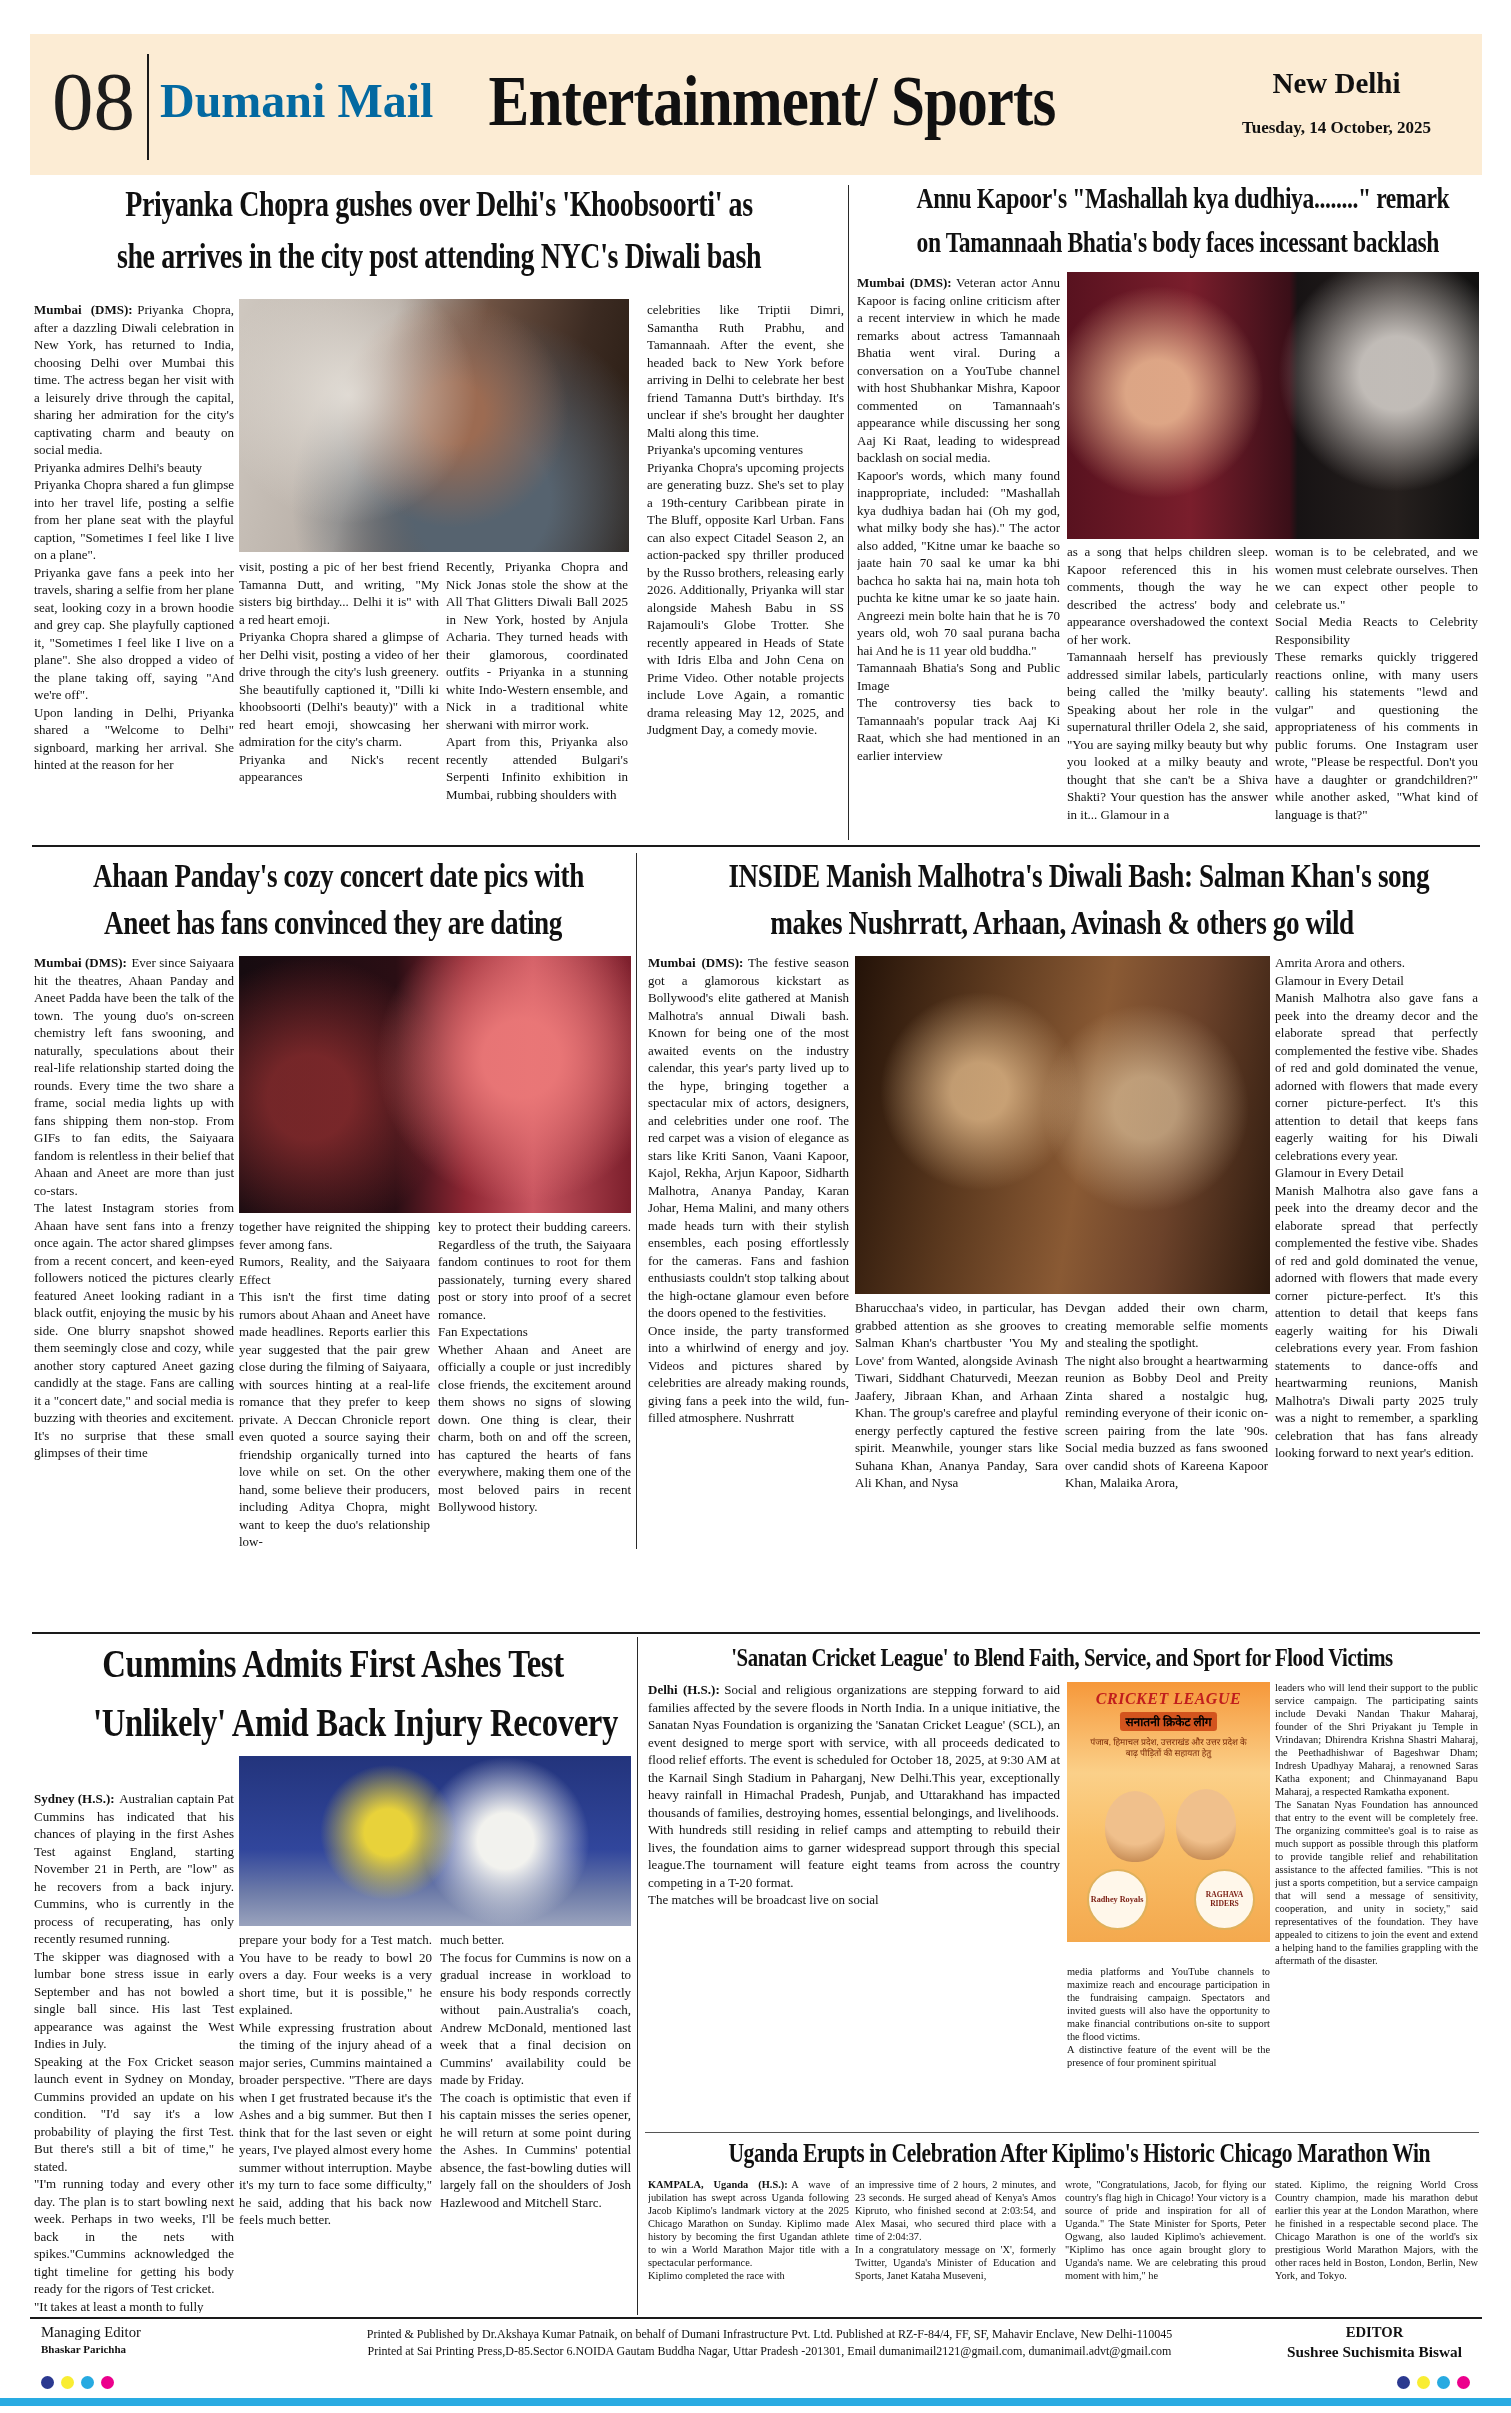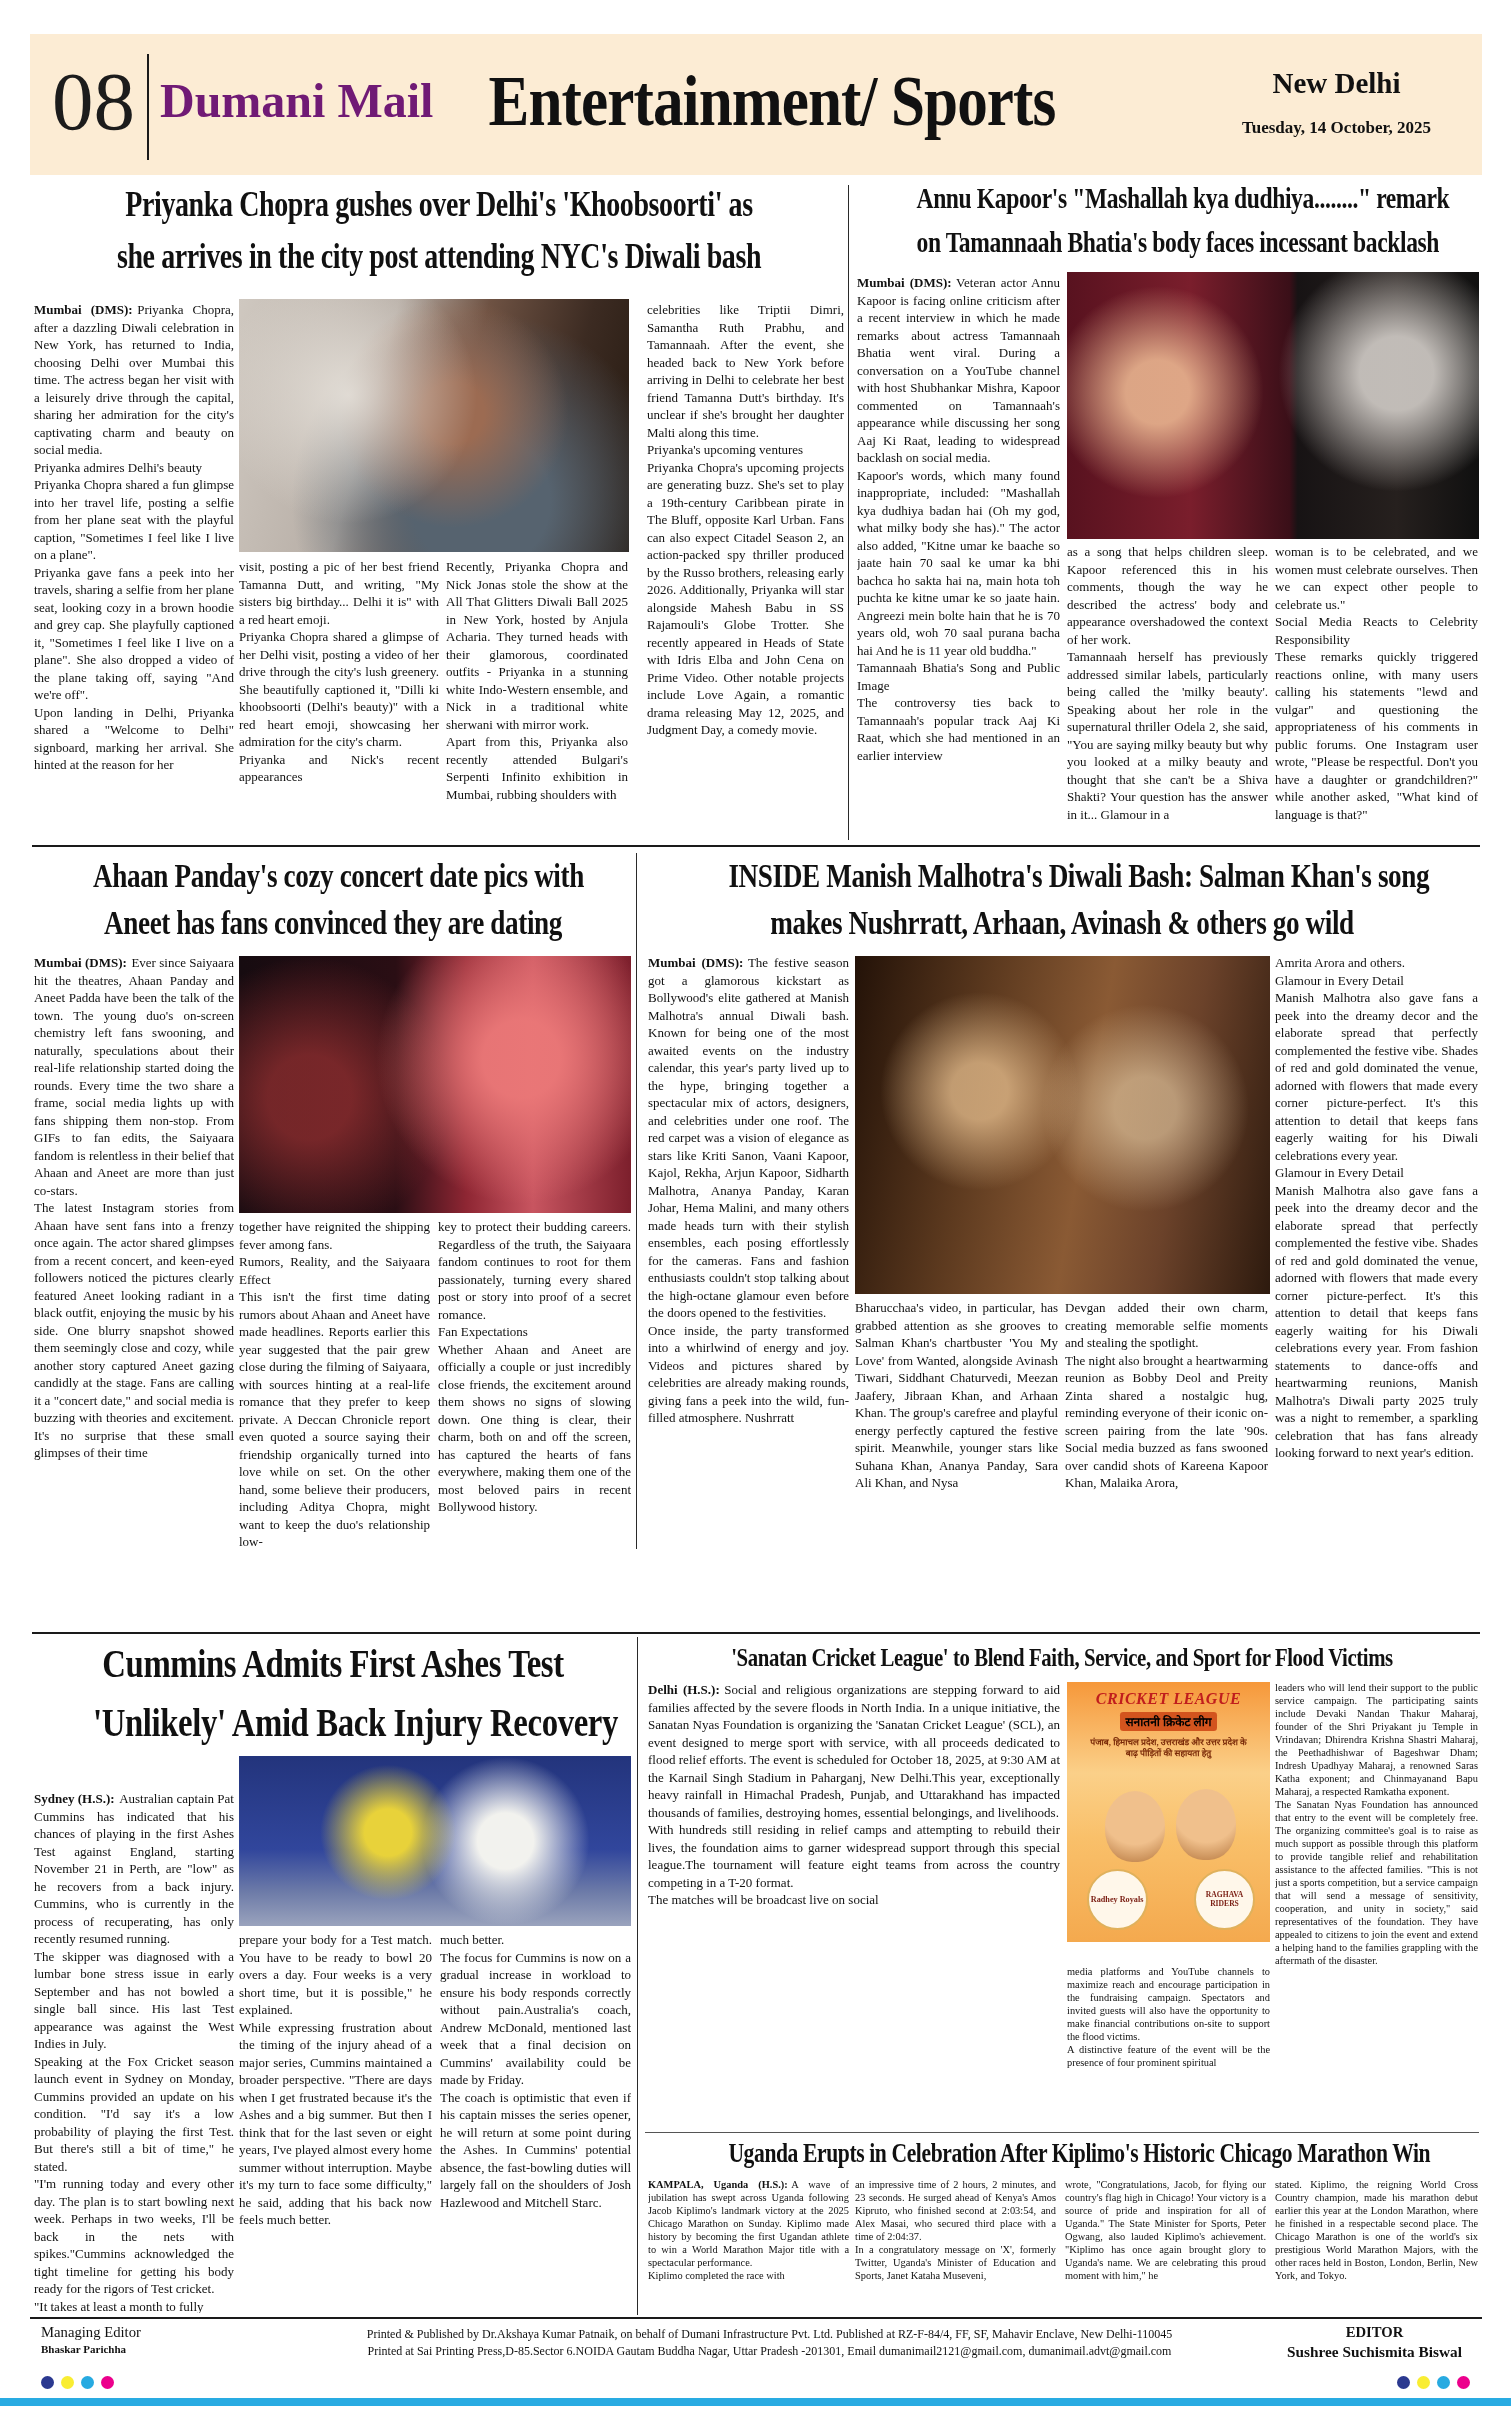--- a/index.html
+++ b/index.html
@@ -43,37 +43,37 @@
     radial-gradient(circle at 30% 40%,rgba(240,200,150,.7) 0 8%,rgba(240,200,150,0) 28%),
     radial-gradient(circle at 70% 45%,rgba(235,210,170,.6) 0 9%,rgba(235,210,170,0) 30%),
     linear-gradient(100deg,#231208 0%,#5d3a1f 30%,#8a5a34 55%,#6b422a 75%,#2d1a0e 100%);}
   .ph-cricket{background:
     radial-gradient(circle at 38% 45%,#e8d23a 0 9%,rgba(232,210,58,0) 26%),
     radial-gradient(circle at 68% 50%,#f2f2ee 0 10%,rgba(242,242,238,0) 30%),
     linear-gradient(180deg,#23347c 0%,#31469c 55%,#6d7ba8 80%,#9aa3bd 100%);}
   .poster{background:linear-gradient(180deg,#f6983a 0%,#fbd089 35%,#f9c06a 60%,#f4a94e 100%);overflow:hidden;text-align:center;}
   .poster .plogo{color:#c01d1d;font-weight:bold;font-style:italic;letter-spacing:0.5px;}
   .poster .phin{color:#000000;background:#d3541e;display:inline-block;padding:1.1px 5.5px;border-radius:3.3px;font-weight:bold;}
-  .poster .ptag{color:#7a2a08;font-weight:bold;line-height:1.35;padding:0 23px;}
+  .poster .ptag{color:#7a2a08;font-weight:normal;line-height:1.35;padding:0 23px;}
   .pcircle{position:absolute;width:57px;height:57px;border-radius:50%;background:#fff7ea;border:2.2px solid #e0b15c;display:flex;align-items:center;justify-content:center;text-align:center;font-weight:bold;color:#7a1d12;line-height:1.1;}
   .pface{position:absolute;width:60px;height:71px;border-radius:50% 50% 45% 45%;background:radial-gradient(circle at 50% 30%,#f0c08c 0 55%,#b5763d 100%);}
   
   .ftlabel{font-weight:normal;}
   .ftname{font-weight:bold;}
   .dot{position:absolute;width:13px;height:13px;border-radius:50%;}
 </style>
 </head>
 <body>
 
 <div class="page">
 
   <header class="abs mast" style="left:30px;top:34px;width:1452px;height:141px;">
     <div class="abs pgnum" style="left:22px;top:26px;font-size:83px;">08</div>
     <div class="abs" style="left:117px;top:19.6px;width:2.2px;height:106px;background:#1a1a1a;"></div>
-    <div class="abs mastname" style="left:130px;top:43px;font-size:48px;color:#701a75;">Dumani Mail</div>
+    <div class="abs mastname" style="left:130px;top:43px;font-size:48px;color:#0369a1;">Dumani Mail</div>
     <div class="abs secttl" style="left:371px;top:31px;width:742px;font-size:72px;">Entertainment/ Sports</div>
     <div class="abs edn" style="left:1173px;top:28px;width:267px;">
       <div style="font-size:29px;">New Delhi</div>
       <div style="font-size:17px;margin-top:9.8px;">Tuesday, 14 October, 2025</div>
     </div>
   </header>
 
   <section>
     <div class="abs hl" style="left:33px;top:187px;width:812px;font-size:35px;">Priyanka Chopra gushes over Delhi's 'Khoobsoorti' as</div>
     <div class="abs hl" style="left:33px;top:239px;width:812px;font-size:35px;">she arrives in the city post attending NYC's Diwali bash</div>

